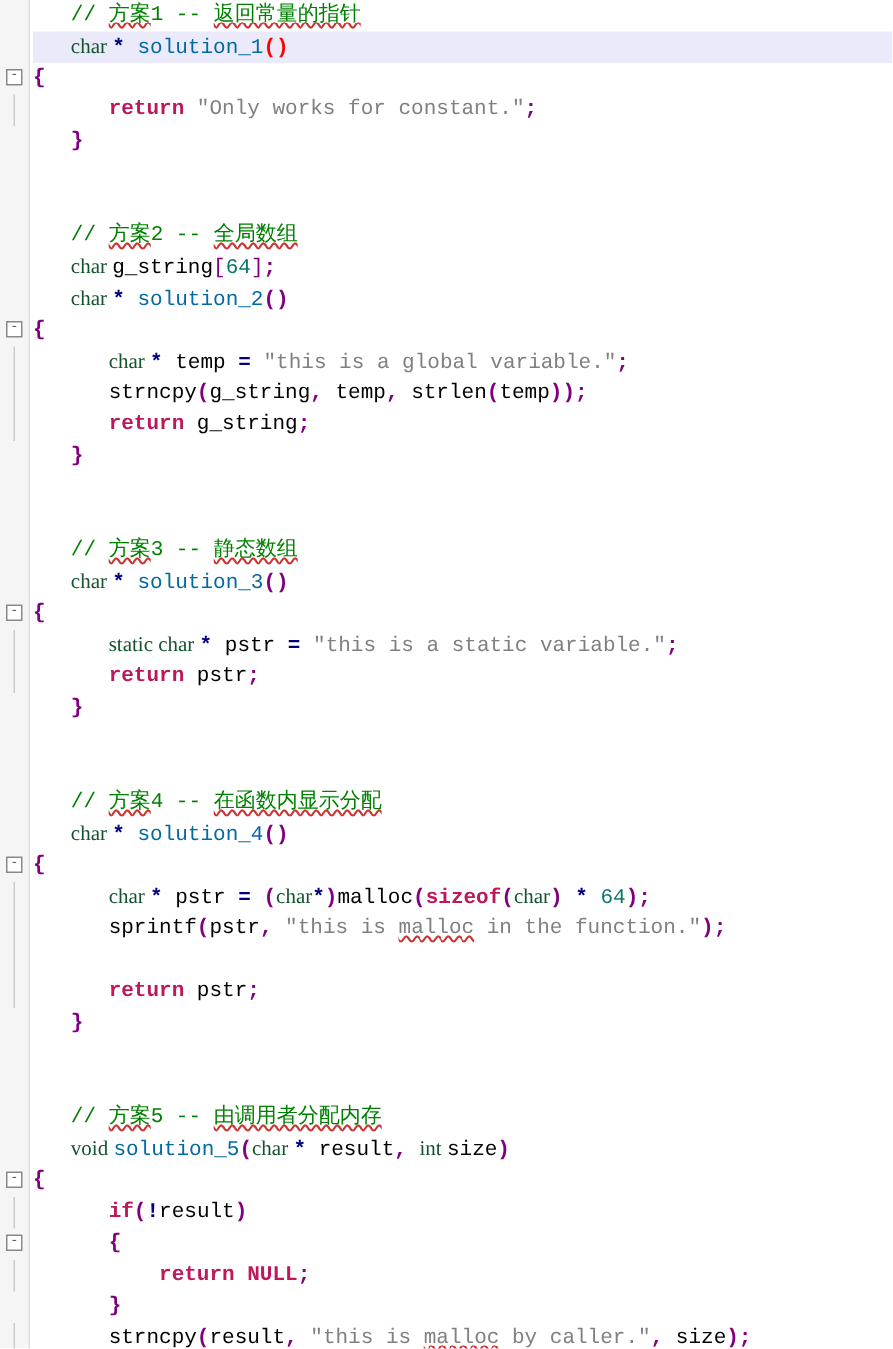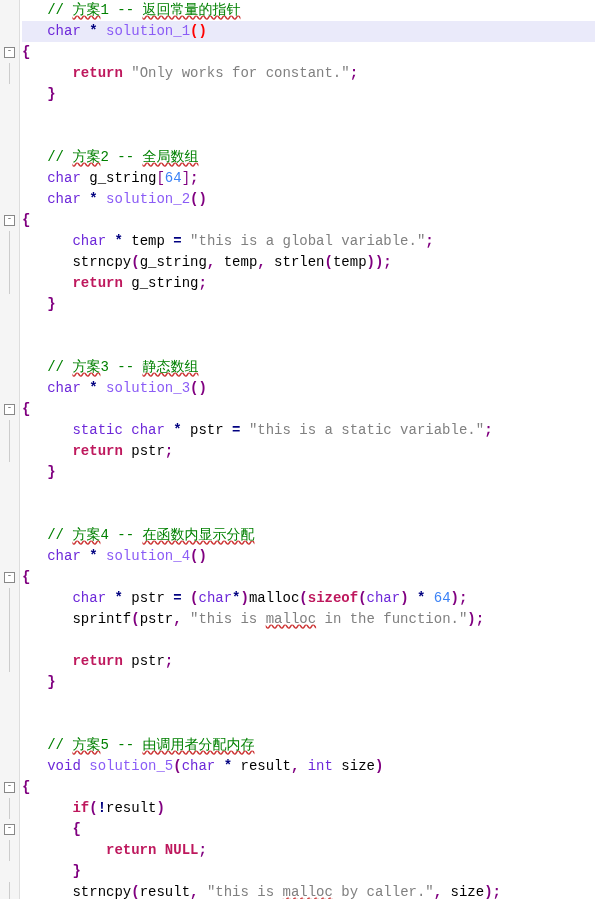--- a/index.html
+++ b/index.html
@@ -57,27 +57,27 @@
     line-height: 21px;
     padding-left: 2px;
   }
   .line {
     height: 21px;
   }
   .highlight {
     background: #eaeafa;
   }
   .kw { color: #be185d; font-weight: bold; }
-  .kw2 { color: #6d28d9; }
-  .func { color: #8b5cf6; }
+  .kw2 { color: #14532d; font-family: Liberation Serif, serif; }
+  .func { color: #0369a1; }
   .paren { color: #800080; font-weight: bold; }
   .paren-match { color: #ff0000; font-weight: bold; }
   .brace { color: #800080; font-weight: bold; }
   .bracket { color: #800080; }
-  .num { color: #3b82f6; }
+  .num { color: #0f766e; }
   .str { color: #808080; }
   .comment { color: #008000; }
   .op { color: #000080; font-weight: bold; }
   .zh {
     text-decoration-line: underline;
     text-decoration-style: wavy;
     text-decoration-color: #cc3333;
   }
 </style>
 </head>

